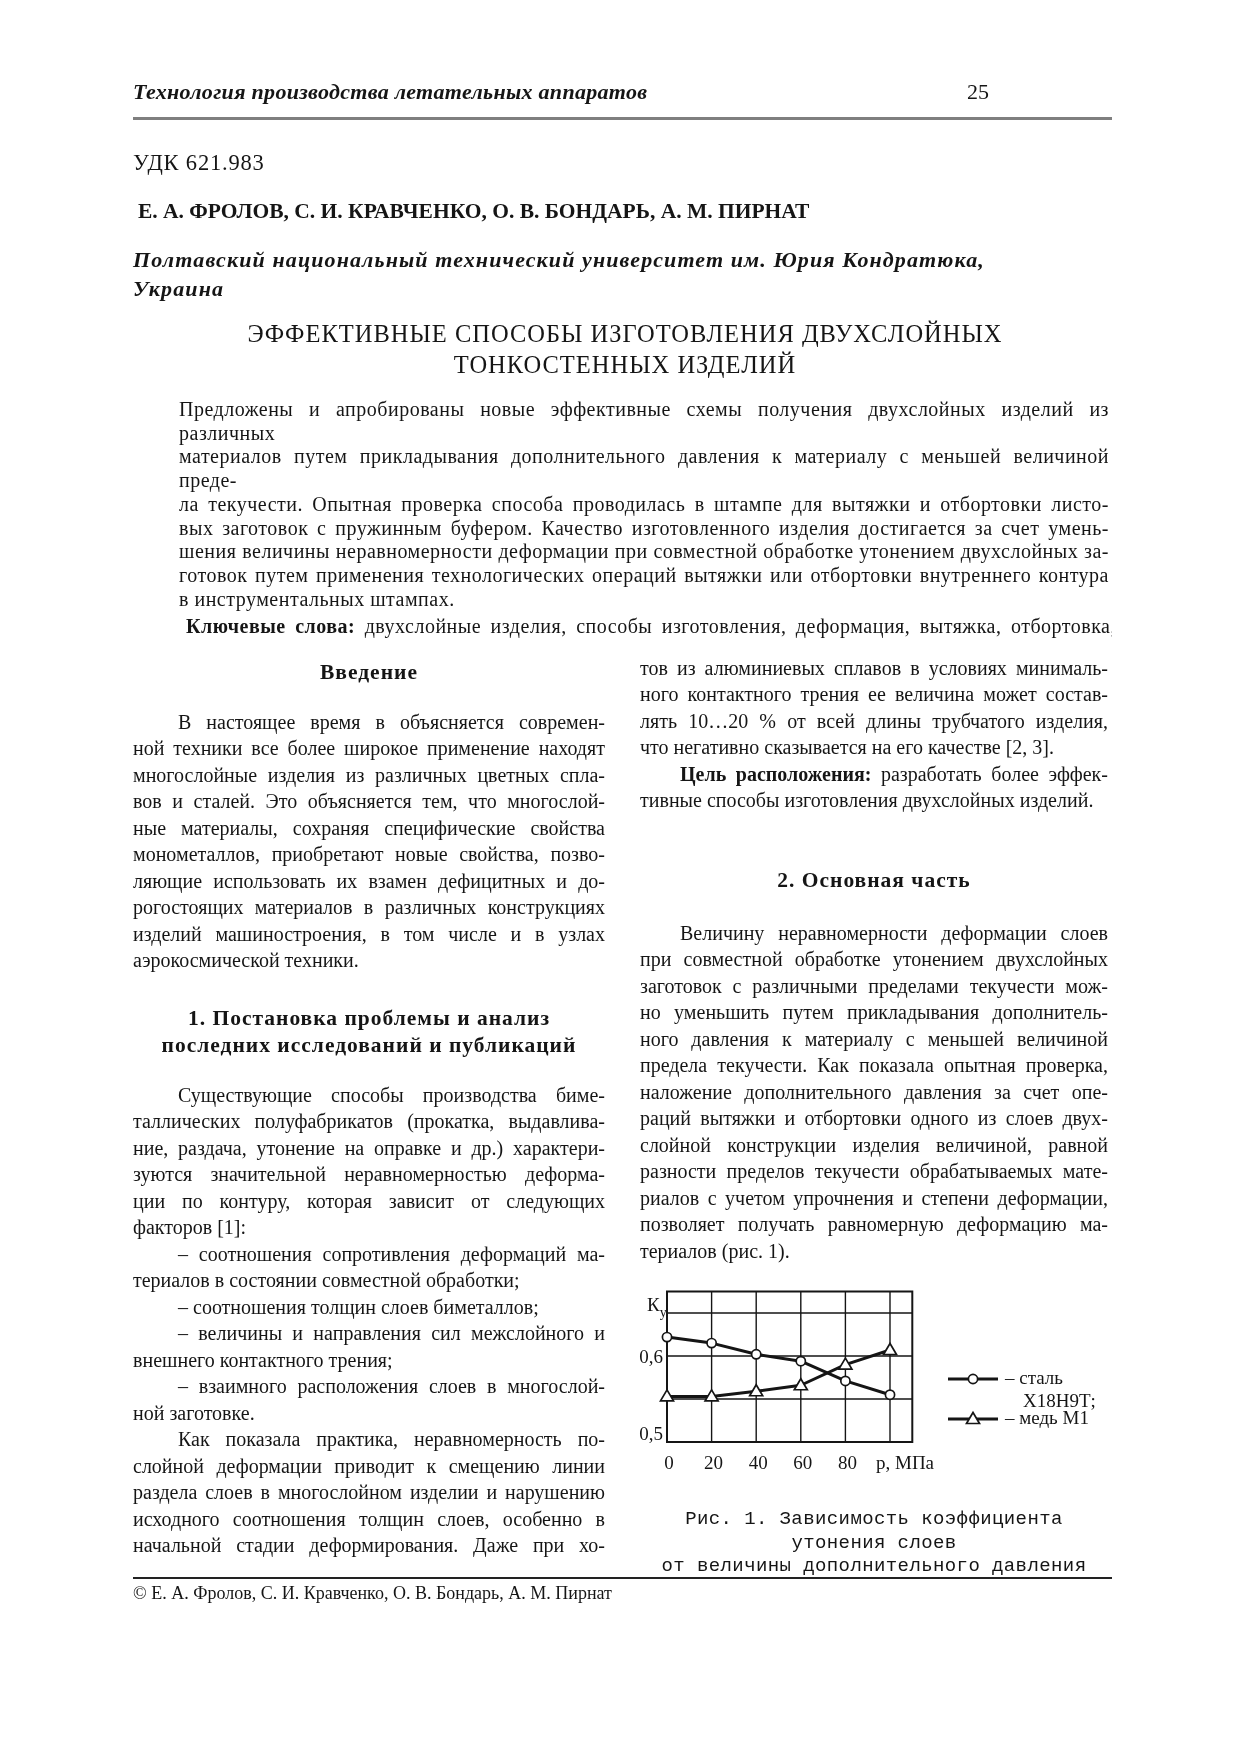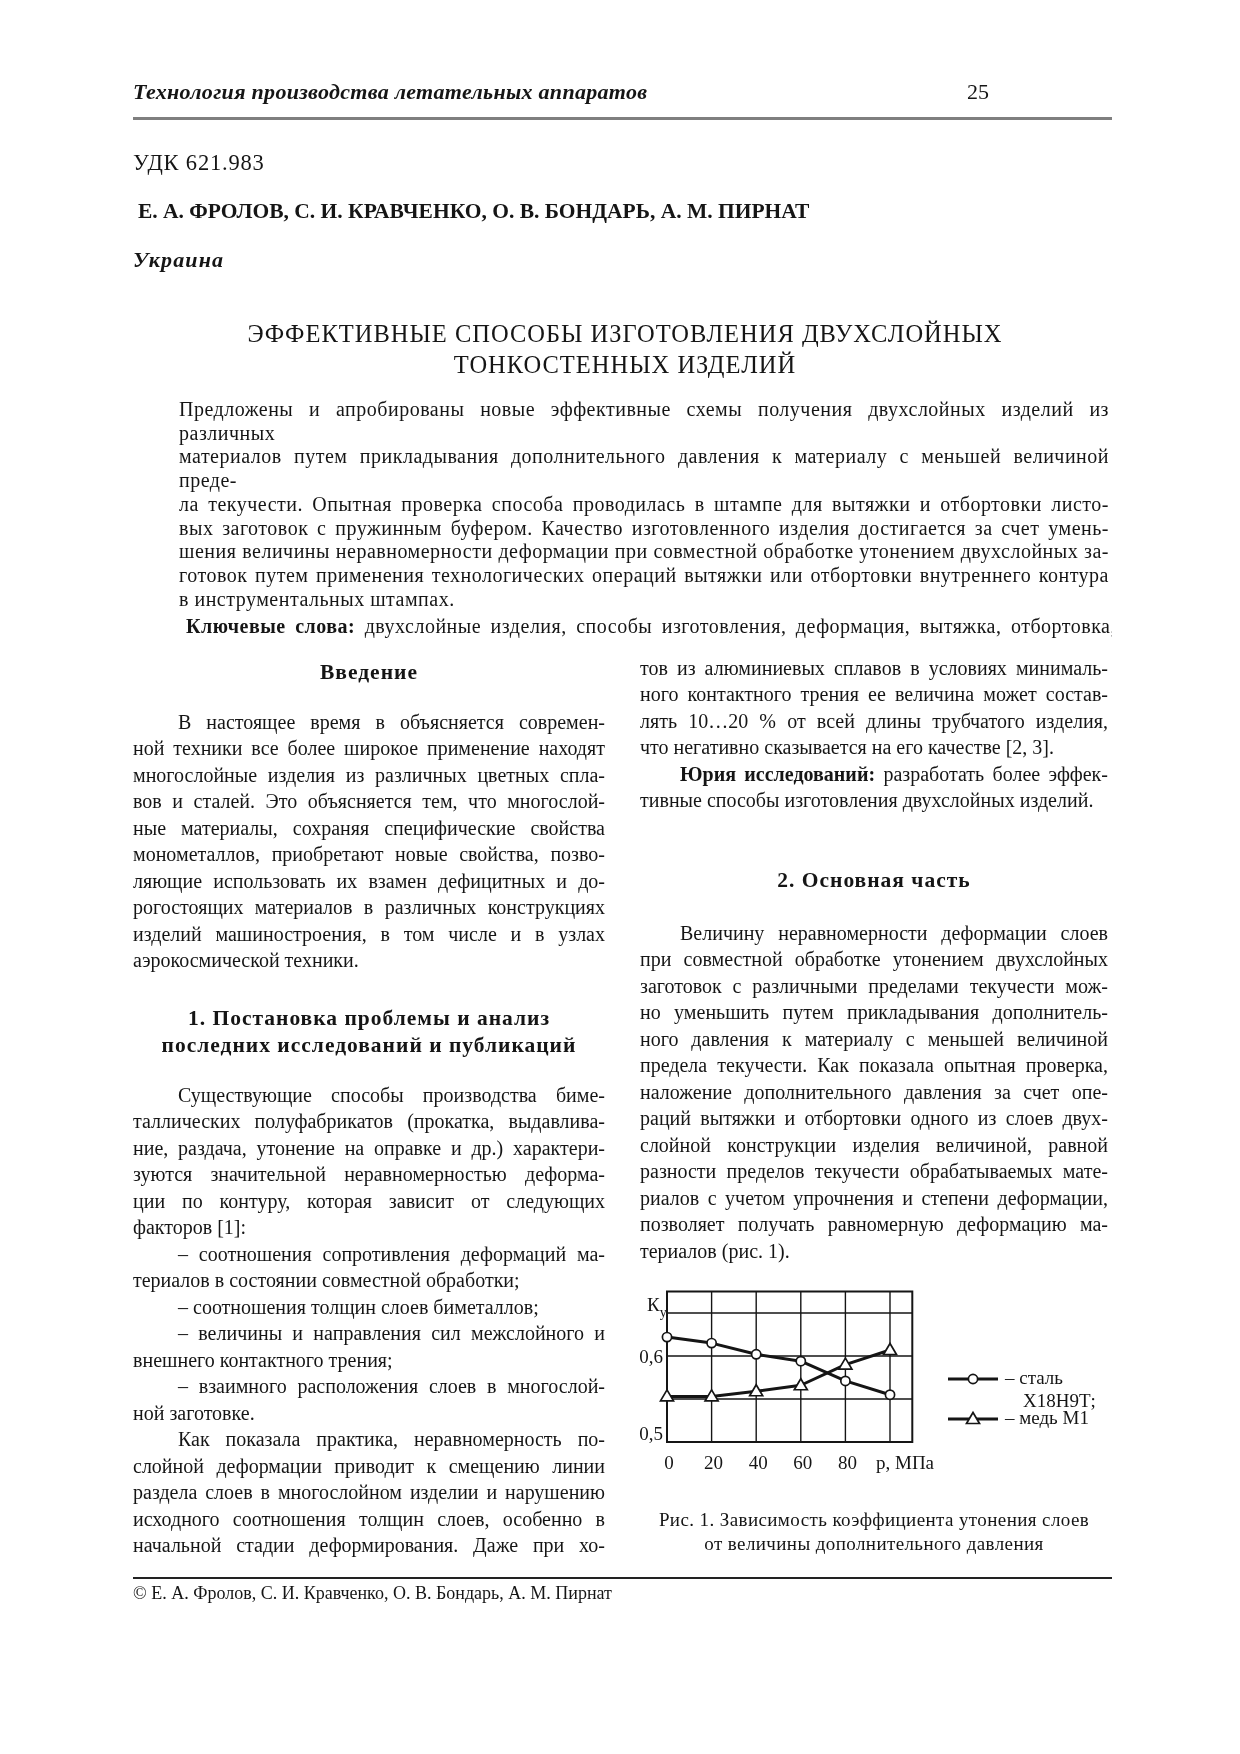--- a/index.html
+++ b/index.html
@@ -36,36 +36,37 @@
     .h { font-weight: bold; font-size: 21.5px; line-height: 27px; text-align: center; letter-spacing: 1px; }
 
     .chart { left: 600px; top: 1280px; width: 520px; height: 200px; overflow: visible; }
     .chart text { font-family: "Liberation Serif", "DejaVu Serif", serif; font-size: 19px; fill: #151515; dominant-baseline: central; }
     .chart .grid { stroke: #151515; stroke-width: 1.4; }
     .chart .frame { fill: none; stroke: #151515; stroke-width: 2; }
     .chart .sline { fill: none; stroke: #151515; stroke-width: 3; stroke-linejoin: round; }
     .chart .mk { fill: #ffffff; stroke: #151515; stroke-width: 1.7; }
     .chart .lline { stroke: #151515; stroke-width: 3; }
 
-    .caption { left: 640px; width: 468px; top: 1508px; font-size: 19px; line-height: 23.5px; text-align: center; letter-spacing: 0.4px; }
+    .caption { left: 640px; width: 468px; top: 1508px; font-size: 19px; line-height: 23.5px; text-align: center; letter-spacing: 0.4px; font-family: Liberation Mono, monospace; }
     .frule { left: 133px; top: 1577px; width: 984px; height: 1.5px; background: #222222; }
     .footer { left: 133px; top: 1582px; font-size: 18px; line-height: 22px; white-space: nowrap; }
   </style>
 </head>
 <body>
 
 <div class="page">
 
   <div class="a journal">Технология производства летательных аппаратов</div>
   <div class="a pagenum">25</div>
   <div class="a hrule"></div>
 
   <div class="a udk">УДК 621.983</div>
   <div class="a authors">Е. А. ФРОЛОВ, С. И. КРАВЧЕНКО, О. В. БОНДАРЬ, А. М. ПИРНАТ</div>
   <div class="a affil">
+    <div>Полтавский национальный технический университет им. Юрия Кондратюка,</div>
     <div>Украина</div>
   </div>
   <div class="a title">
     <div>ЭФФЕКТИВНЫЕ СПОСОБЫ ИЗГОТОВЛЕНИЯ ДВУХСЛОЙНЫХ</div>
     <div>ТОНКОСТЕННЫХ ИЗДЕЛИЙ</div>
   </div>
 
   <div class="a abstract">
       <div>
         <div class="ln ind">Предложены и апробированы новые эффективные схемы получения двухслойных изделий из различных</div>
@@ -136,21 +137,21 @@
     </div>
 
   <div class="a colR col" style="top:654.75px">
       <div>
         <div class="ln">тов из алюминиевых сплавов в условиях минималь-</div>
         <div class="ln">ного контактного трения ее величина может состав-</div>
         <div class="ln">лять 10…20 % от всей длины трубчатого изделия,</div>
         <div class="ln last">что негативно сказывается на его качестве [2, 3].</div>
       </div>
       <div>
-        <div class="ln ind"><b>Юрия исследований:</b> <span>разработать более эффек-</span></div>
+        <div class="ln ind"><b>Цель расположения:</b> <span>разработать более эффек-</span></div>
         <div class="ln last">тивные способы изготовления двухслойных изделий.</div>
       </div>
     </div>
   <div class="a colR h" style="top:866.5px">2. Основная часть</div>
   <div class="a colR col" style="top:919.75px">
       <div>
         <div class="ln ind">Величину неравномерности деформации слоев</div>
         <div class="ln">при совместной обработке утонением двухслойных</div>
         <div class="ln">заготовок с различными пределами текучести мож-</div>
         <div class="ln">но уменьшить путем прикладывания дополнитель-</div>

